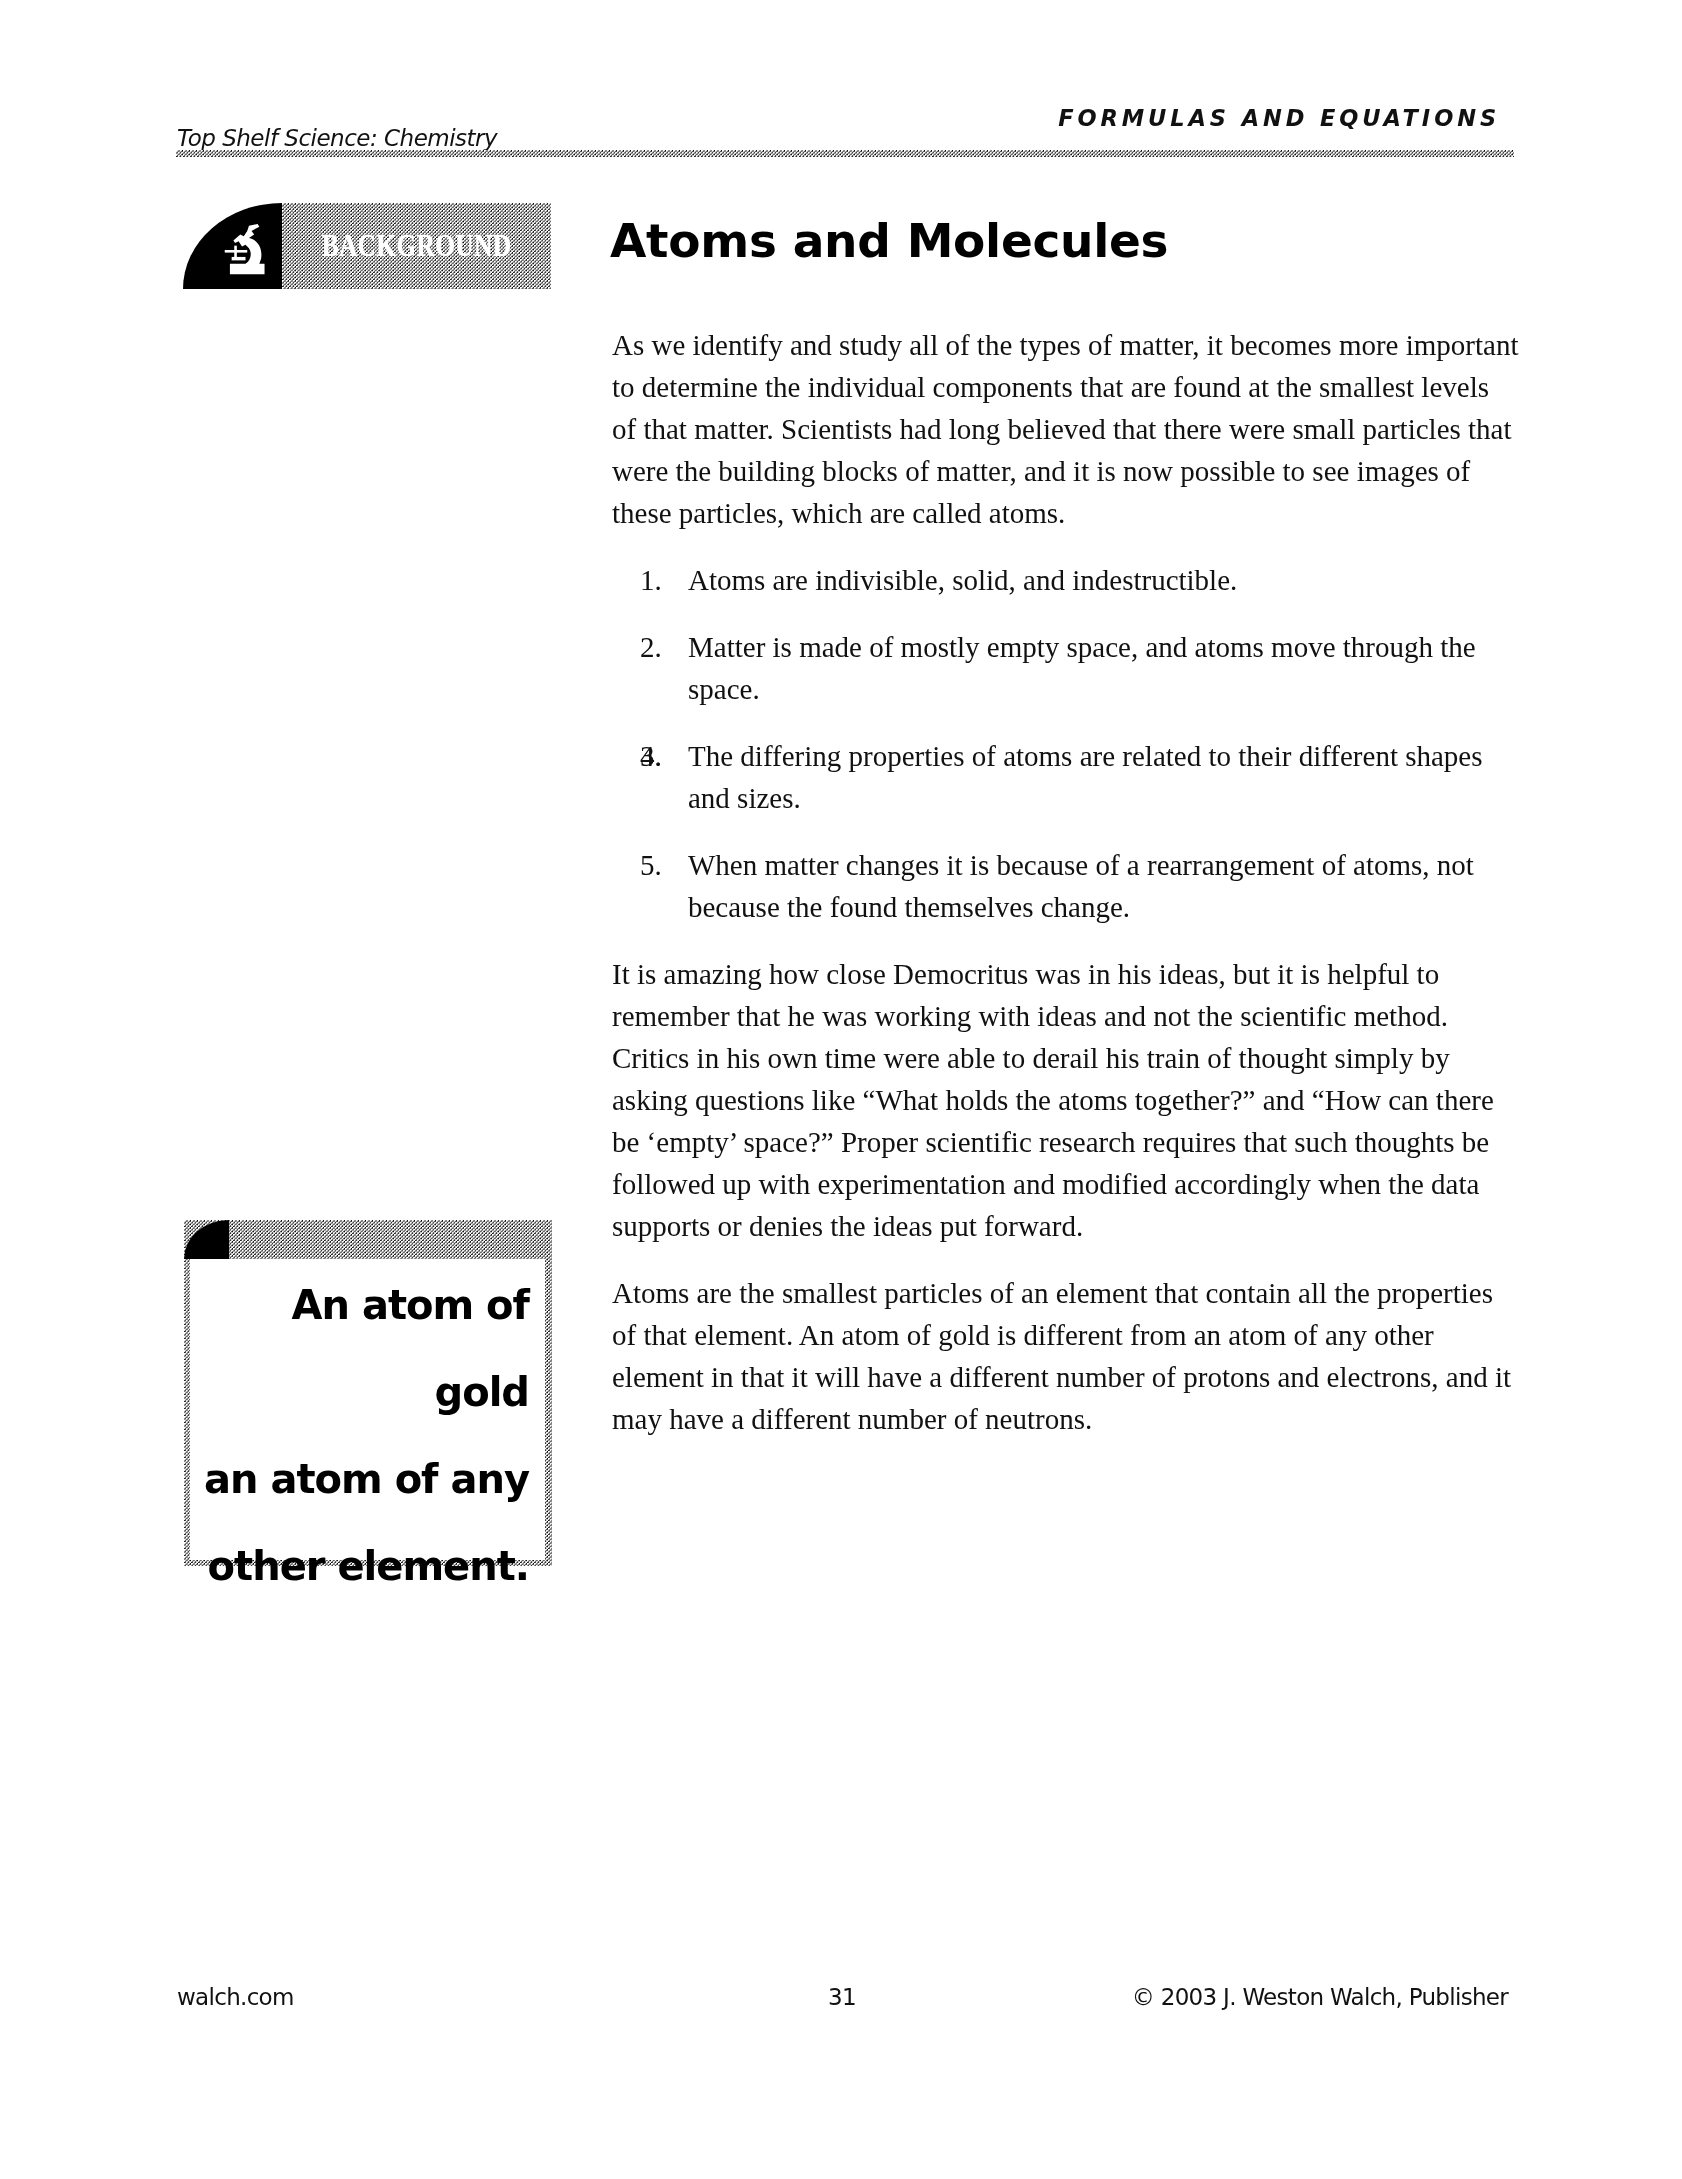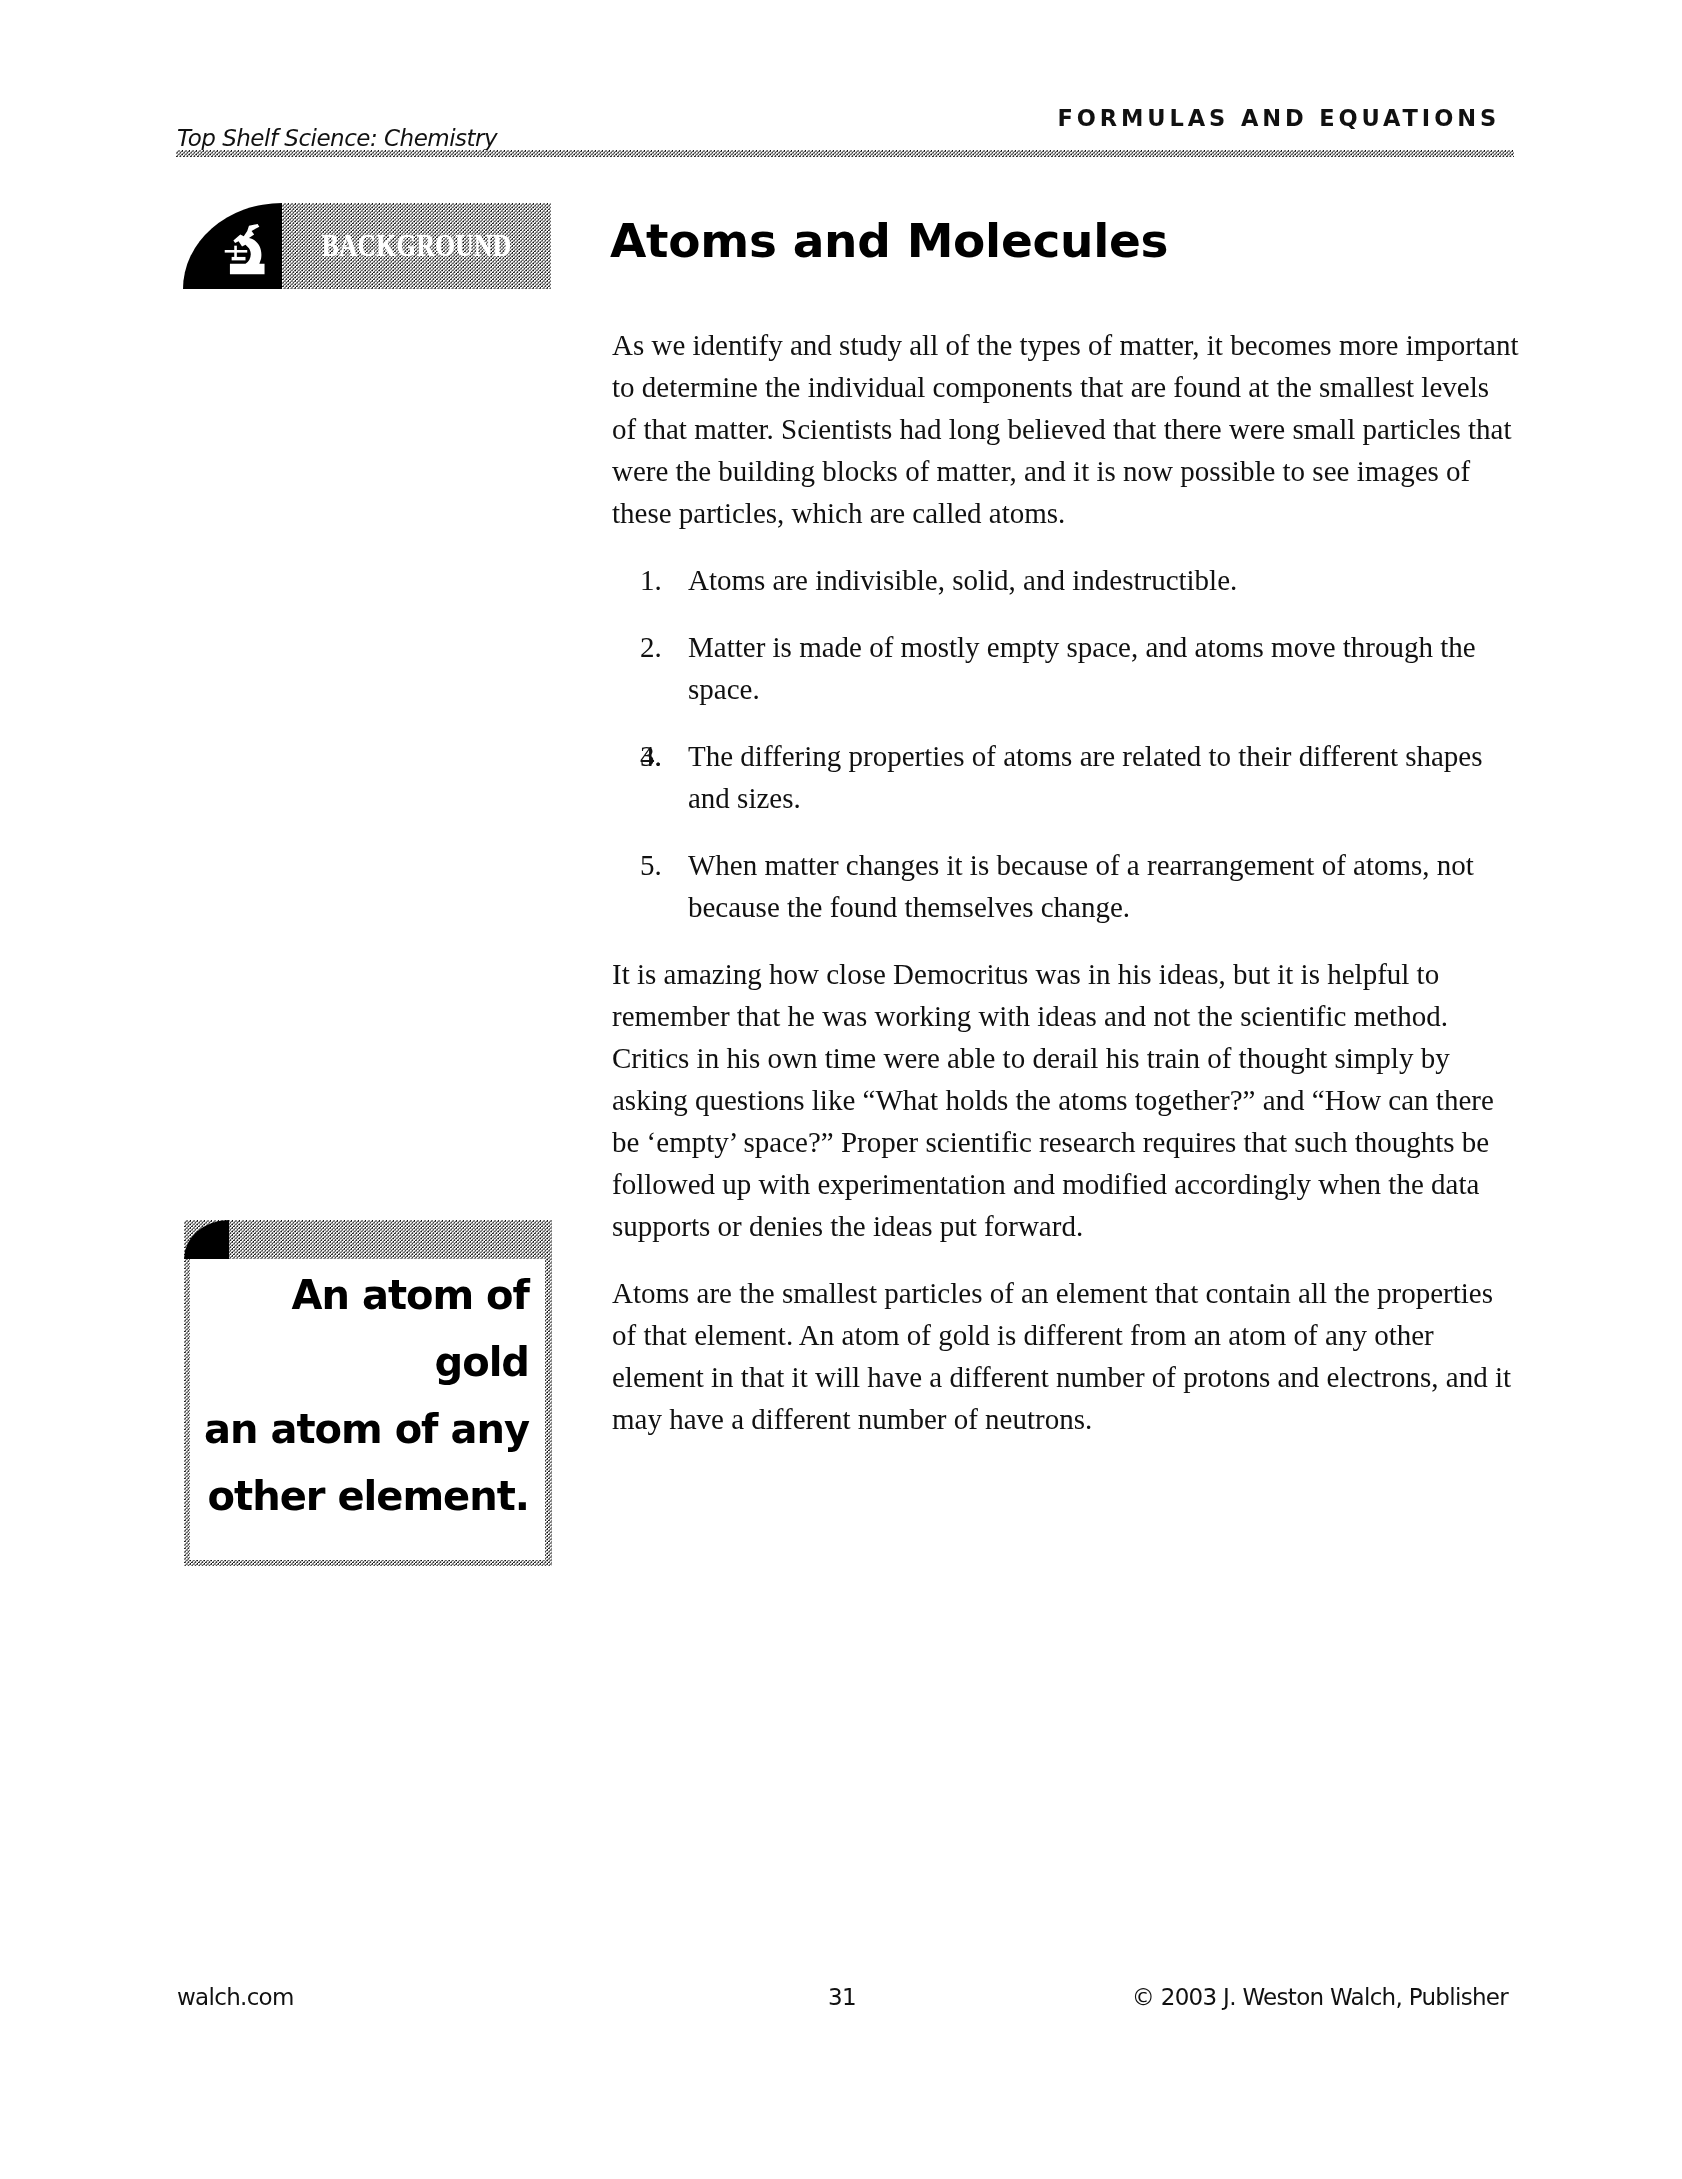--- a/index.html
+++ b/index.html
@@ -14,21 +14,21 @@
     background-color: #fff;
   }
   .running-head {
     position: absolute; left: 177px; top: 105px;
     font-family: "DejaVu Sans", sans-serif; font-style: italic;
     font-size: 23px; letter-spacing: -0.5px; color: #111; margin-top: 20px;
   }
   .section-head {
     position: absolute; right: 183px; top: 105px;
     font-family: "DejaVu Sans", sans-serif; font-weight: bold;
-    font-size: 22.5px; letter-spacing: 3.9px; color: #111;
+    font-size: 22.5px; letter-spacing: 3.9px; color: #111; font-style: italic;
   }
   .header-rule { position: absolute; left: 176px; top: 150px; width: 1338px; height: 7px; }
 
   .badge { position: absolute; left: 183px; top: 203px; width: 368px; height: 86px; }
   .badge-black {
     position: absolute; left: 0; top: 0; width: 99px; height: 86px;
     background: #000; border-top-left-radius: 99px 86px;
   }
   .badge-dither { position: absolute; left: 99px; top: 0; width: 269px; height: 86px; }
   .badge-icon { position: absolute; left: 40px; top: 21px; width: 45px; height: 52px; }
@@ -64,21 +64,21 @@
     position: absolute; left: 6px; top: 39px; width: 355px; height: 301px; background: #fff;
   }
   .callout-tab {
     position: absolute; left: 0; top: 0; width: 45px; height: 39px;
     background: #000; border-top-left-radius: 45px 39px;
   }
   .callout-text {
     position: absolute; right: 23px; top: 42px; width: 329px;
     text-align: right;
     font-family: "DejaVu Sans", sans-serif; font-weight: bold;
-    font-size: 40px; line-height: 67px; letter-spacing: -1px; color: #000;
+    font-size: 40px; line-height: 87px; letter-spacing: -1px; color: #000;
   }
 
   .footer {
     position: absolute; top: 1984px;
     font-family: "DejaVu Sans", sans-serif; font-size: 23px; letter-spacing: -0.7px; color: #111;
   }
   .footer-left { left: 177px; }
   .footer-center { left: 828px; }
   .footer-right { right: 175px; }
 </style>

